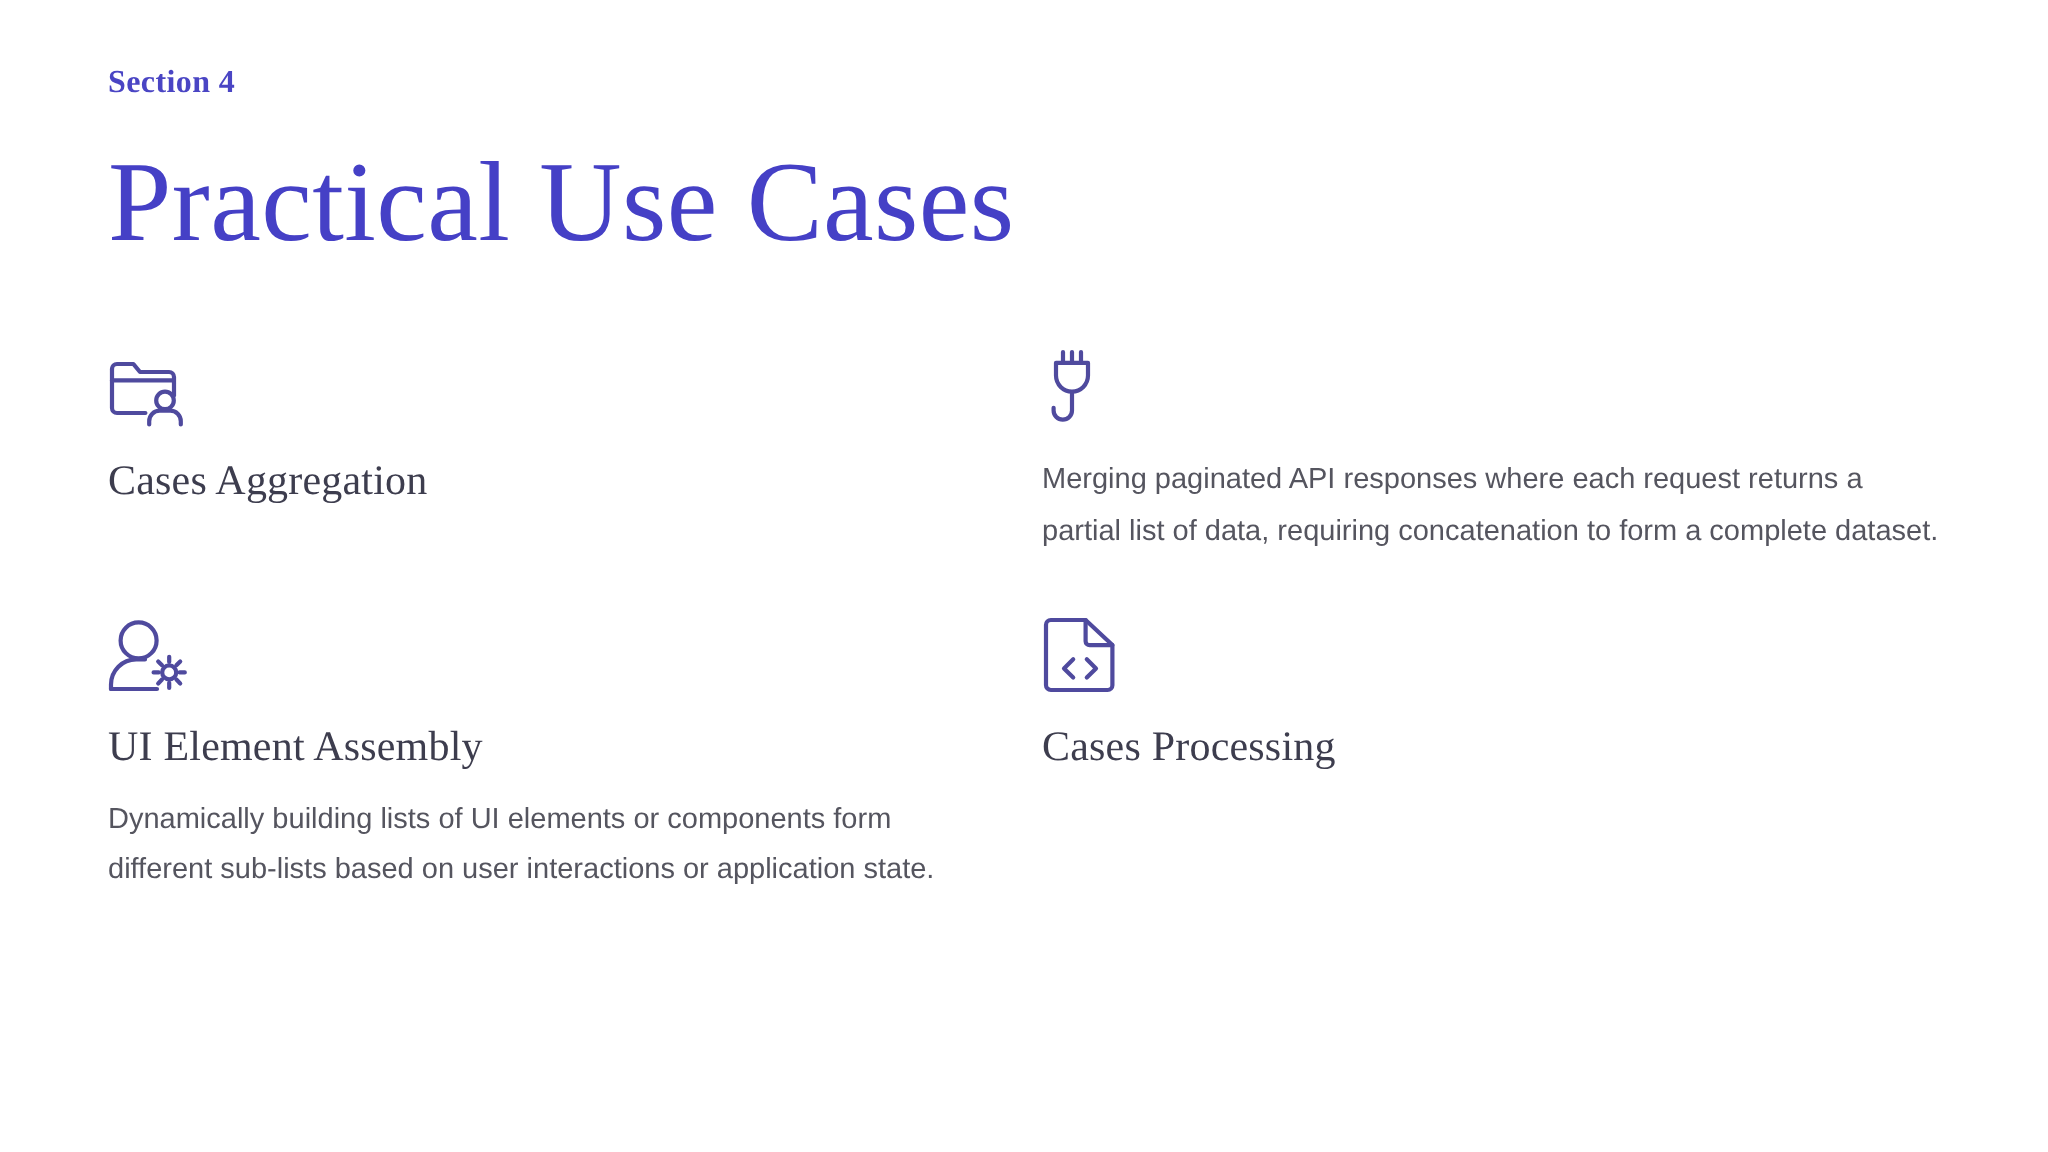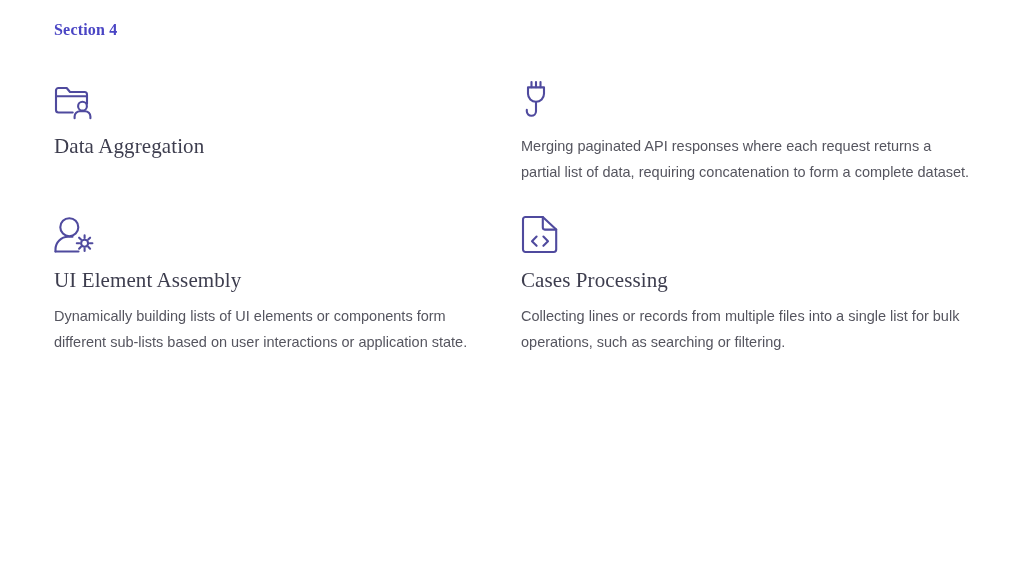--- a/index.html
+++ b/index.html
@@ -6,21 +6,21 @@
   html,body { width:1024px; height:576px; }
   body {
     background:#ffffff;
     font-family:"Liberation Sans", sans-serif;
     overflow:hidden;
   }
   .slide {
     position:relative;
     width:1024px;
     height:481px;
-    padding:16px 54px 0 54px;
+    padding:28px 54px 0 54px;
   }
 
   .eyebrow {
     font-family:"Liberation Serif", serif;
     font-size:16px;
     font-weight:700;
     color:#4a45c4;
     letter-spacing:.2px;
     line-height:1;
     margin-top:6px;
@@ -75,35 +75,36 @@
     max-width:432px;
   }
   .card.right .card-body { max-width:452px; }
 </style>
 </head>
 <body>
 
 <div class="slide">
 
   <div class="eyebrow">Section 4</div>
+  <h1 class="title">Practical Use Cases</h1>
 
   <div class="grid">
 
     <div class="card">
       <div class="icon-wrap">
         <svg width="42" height="38" viewBox="0 0 42 38" fill="none" stroke="#4f4a9e" stroke-width="2.1" stroke-linecap="round" stroke-linejoin="round">
           <path d="M2 8.5 a2.5 2.5 0 0 1 2.5-2.5 h8.2 l3.3 4 h14.5 a2.5 2.5 0 0 1 2.5 2.5 v3"></path>
           <path d="M2 8.5 v19.5 a2.5 2.5 0 0 0 2.5 2.5 h14.2"></path>
           <path d="M2 14.2 h30.9"></path>
           <path d="M33 15.5 v6.2"></path>
           <circle cx="28.5" cy="24.2" r="4.4"></circle>
           <path d="M20.6 36.2 v-1.6 a5.3 5.3 0 0 1 5.3-5.3 h5.2 a5.3 5.3 0 0 1 5.3 5.3 v1.6"></path>
         </svg>
       </div>
-      <div class="card-title">Data Aggregation</div>
+      <div class="card-title">Cases Aggregation</div>
     </div>
 
     <div class="card right">
       <div class="icon-wrap">
         <svg width="30" height="40" viewBox="0 0 30 40" fill="none" stroke="#4f4a9e" stroke-width="2.1" stroke-linecap="round" stroke-linejoin="round">
           <path d="M10.5 2 v5.2"></path>
           <path d="M15 2 v5.2"></path>
           <path d="M19.5 2 v5.2"></path>
           <path d="M7 7.4 h16 v6.4 a8 8 0 0 1 -8 8 a8 8 0 0 1 -8 -8 z"></path>
           <path d="M15 22 v9.2 a4.6 4.6 0 0 1 -4.6 4.6 a4.6 4.6 0 0 1 -4.6 -4.6 v-1.3"></path>
@@ -130,17 +131,16 @@
     <div class="card right">
       <div class="icon-wrap">
         <svg width="39" height="39" viewBox="0 0 39 39" fill="none" stroke="#4f4a9e" stroke-width="2.1" stroke-linecap="round" stroke-linejoin="round">
           <path d="M2 4.4 a2.4 2.4 0 0 1 2.4 -2.4 h17.4 l13.4 12.5 v20.1 a2.4 2.4 0 0 1 -2.4 2.4 h-28.4 a2.4 2.4 0 0 1 -2.4 -2.4 z"></path>
           <path d="M21.8 2 v10.6 a2 2 0 0 0 2 2 h11.4"></path>
           <path d="M15.6 21.6 l-4.6 4.6 l4.6 4.6"></path>
           <path d="M22.4 21.6 l4.6 4.6 l-4.6 4.6"></path>
         </svg>
       </div>
       <div class="card-title">Cases Processing</div>
-      <div class="card-body">Collecting lines or records from multiple files into a single list for bulk operations, such as searching or filtering.</div>
     </div>
 
   </div>
 </div>
 
 </body></html>

